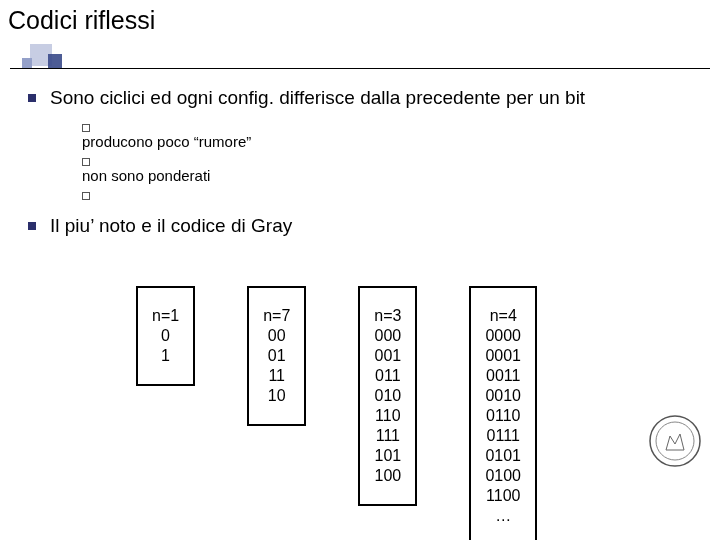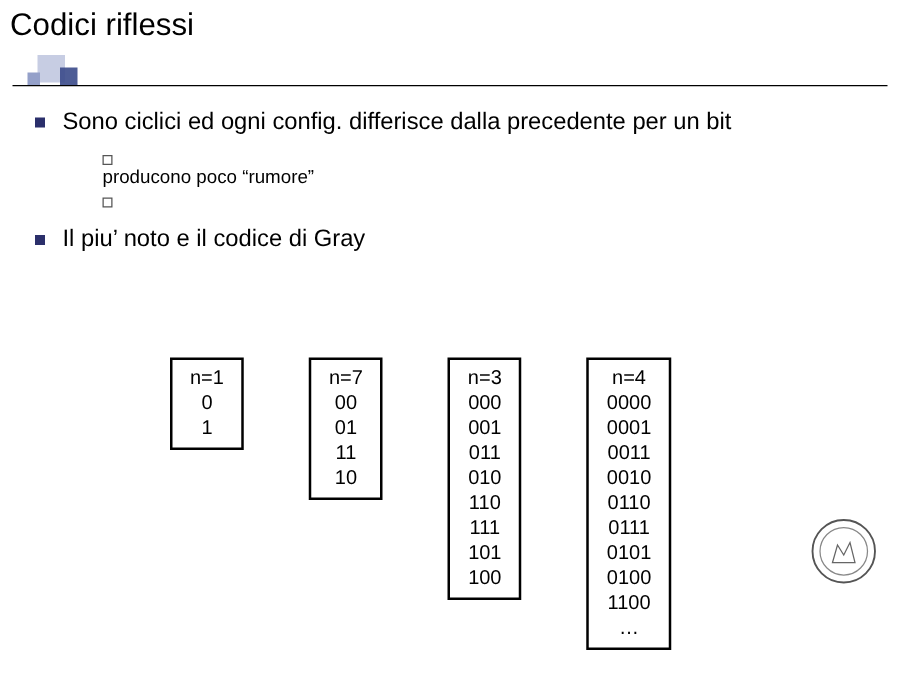--- a/index.html
+++ b/index.html
@@ -93,21 +93,21 @@
   .codes-row {
     position: absolute;
     left: 136px;
     top: 286px;
     display: flex;
     gap: 52px;
     align-items: flex-start;
   }
   .codebox {
     border: 2px solid #000;
-    padding: 5px 14px;
+    padding: 18px 14px;
     text-align: center;
     font-size: 16px;
     line-height: 1.25;
   }
   .codebox .hdr { white-space: nowrap; }
   .codebox .val { white-space: pre; }
   .seal {
     position: absolute;
     right: 18px;
     bottom: 12px;
@@ -133,20 +133,24 @@
 
     <div class="lvl1">
       <div class="bullet"></div>
       <div class="text">Sono ciclici ed ogni config. differisce dalla precedente per un bit</div>
     </div>
 
     <div class="sublist">
       <div class="lvl2">
         <div class="box"></div>
         <div class="text">producono poco “rumore”</div>
+      </div>
+      <div class="lvl2">
+        <div class="box"></div>
+        <div class="text">non sono ponderati</div>
       </div>
       <div class="lvl2">
         <div class="box"></div>
       </div>
     </div>
 
     <div class="lvl1">
       <div class="bullet"></div>
       <div class="text">Il piu’ noto e il codice di Gray</div>
     </div>

